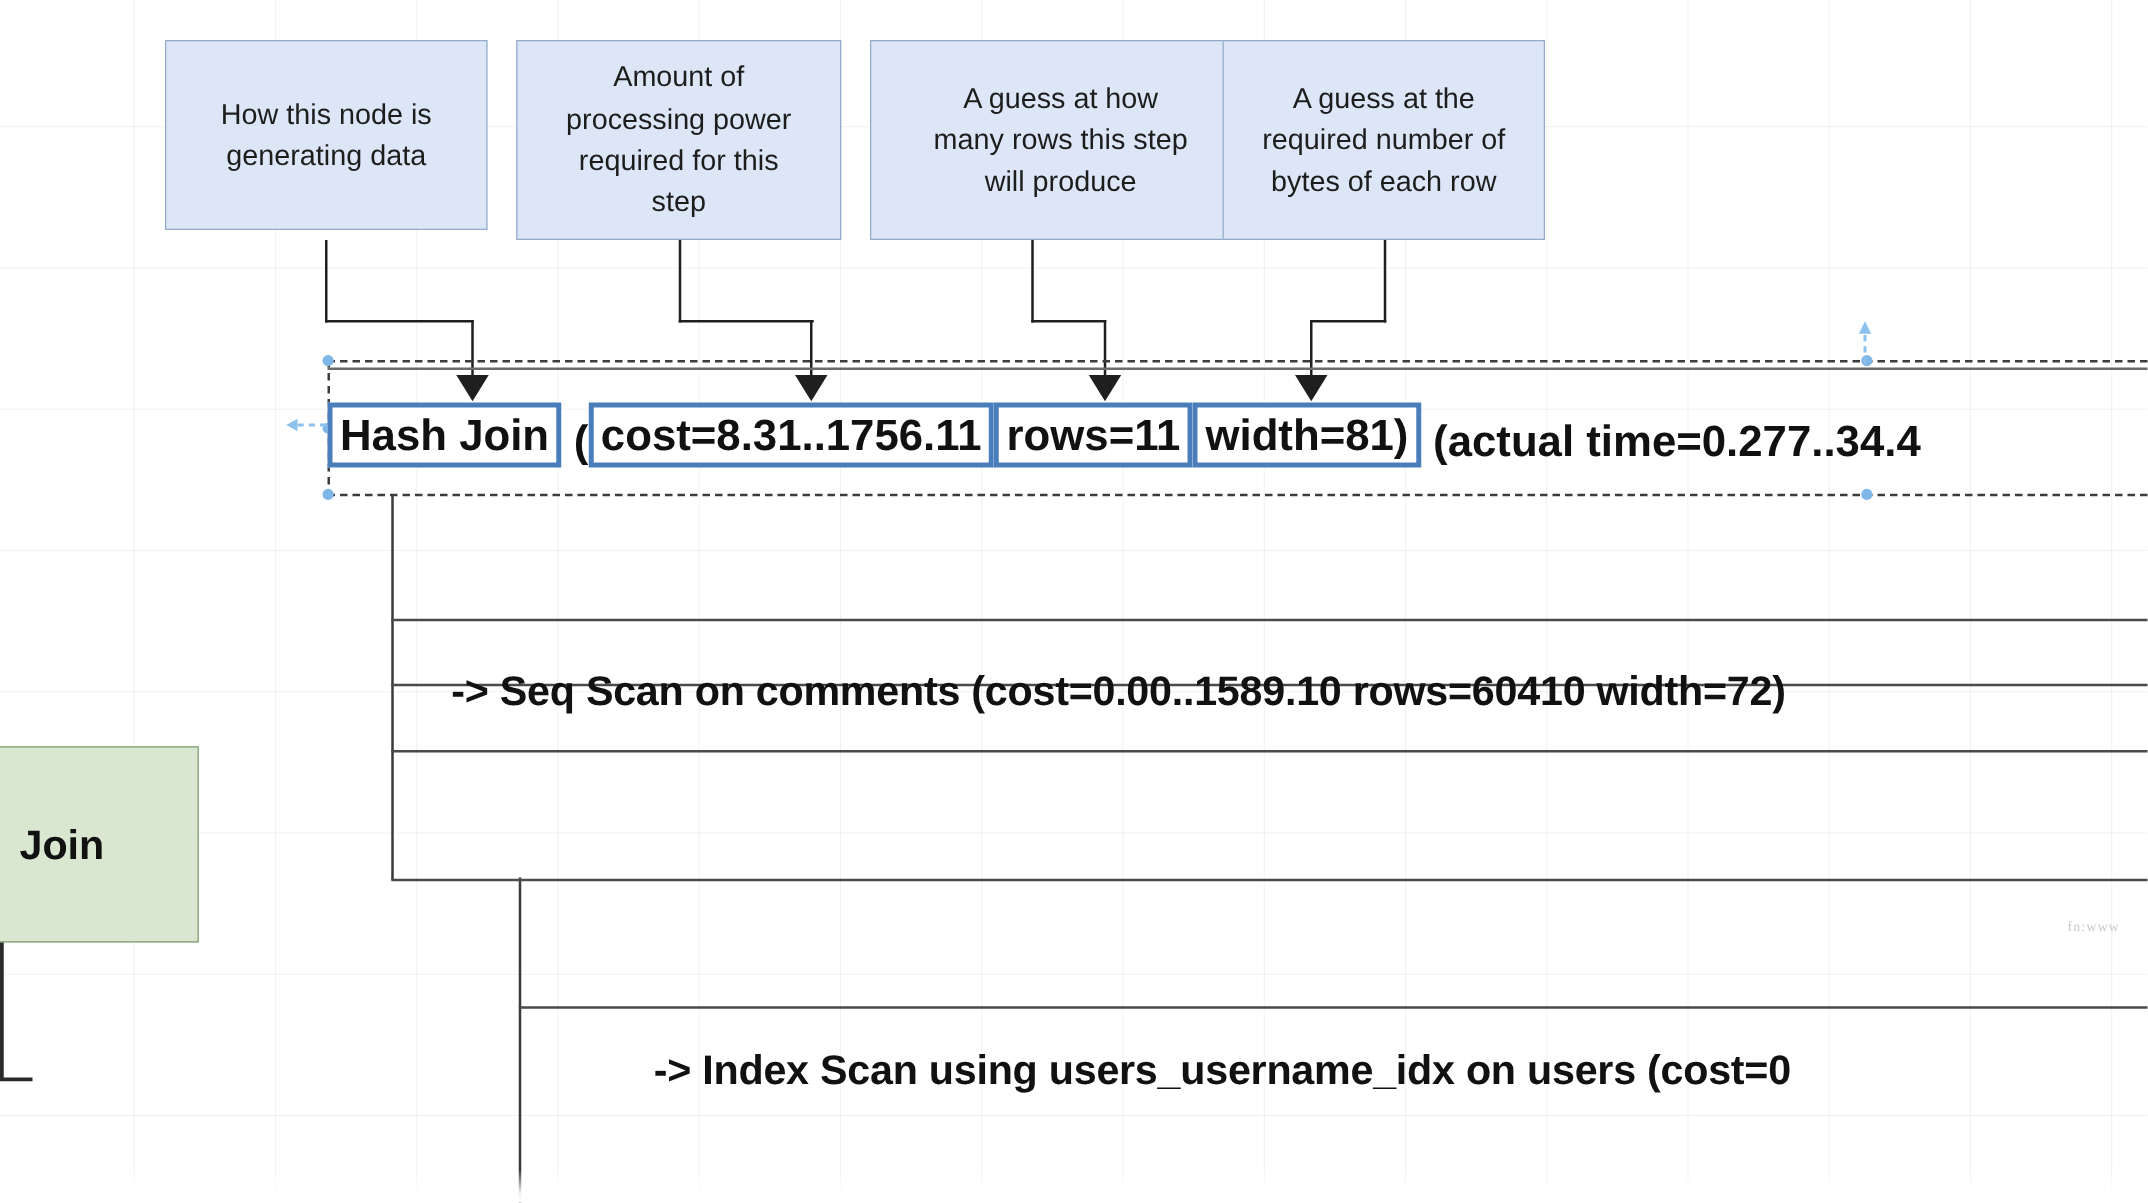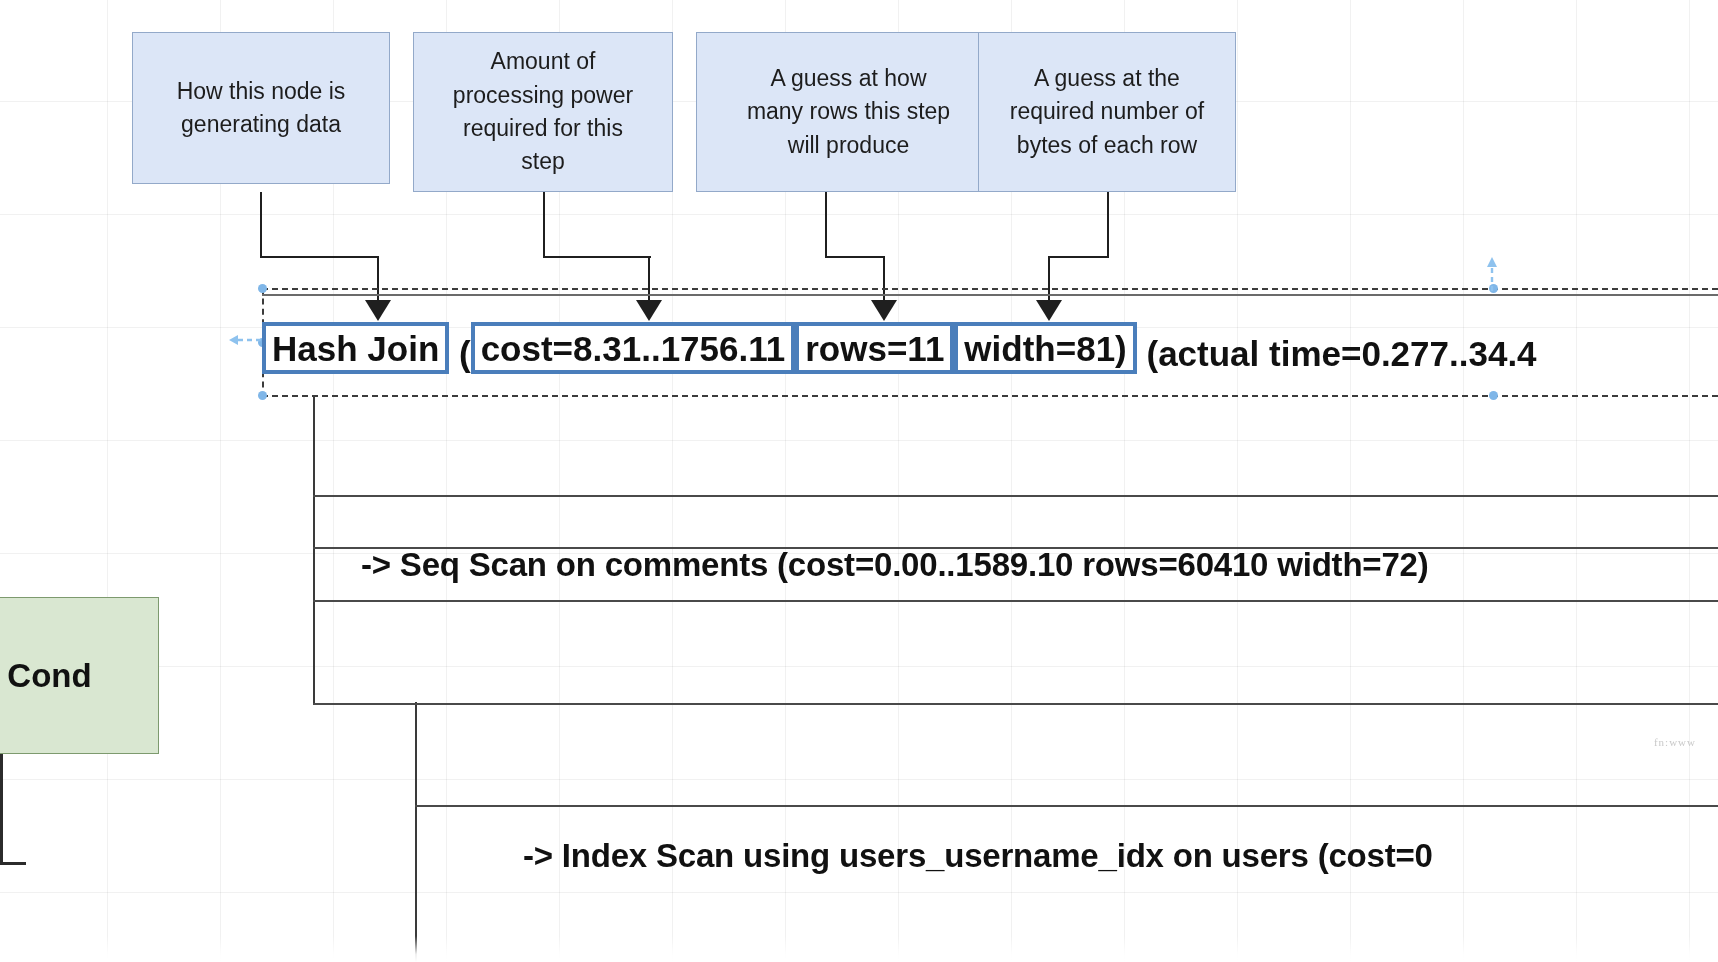--- a/index.html
+++ b/index.html
@@ -208,28 +208,28 @@
   <div class="indentbar" style="left:313px;top:396px;height:308px;"></div>
   <div class="indentbar" style="left:415px;top:702px;height:260px;"></div>
 
   <div class="planrow" style="top:495px;left:313px;width:1405px;"></div>
   <div class="planrow" style="top:547px;left:313px;width:1405px;"></div>
   <div class="planrow" style="top:600px;left:313px;width:1405px;"></div>
   <div class="planrow" style="top:703px;left:313px;width:1405px;"></div>
   <div class="planrow" style="top:805px;left:415px;width:1303px;"></div>
 
 
-  <div class="plantext" style="left:361px;top:534px;font-size:33px;margin-top:12px;">-&gt;  Seq Scan on comments  (cost=0.00..1589.10 rows=60410 width=72)</div>
+  <div class="plantext" style="left:361px;top:534px;font-size:33px;">-&gt;  Seq Scan on comments  (cost=0.00..1589.10 rows=60410 width=72)</div>
 
 
 
   <div class="plantext" style="left:523px;top:837px;font-size:33px;">-&gt;  Index Scan using users_username_idx on users  (cost=0</div>
 
   <div id="greenbox">
-    <span>Cond</span>
+    <span>Join</span>
   </div>
   <div id="greenstem"></div>
   <div id="greenstem2"></div>
 
   <div class="watermark">fn:www</div>
 
   <div class="botfade"></div>
 </div>
 
 </body></html>

